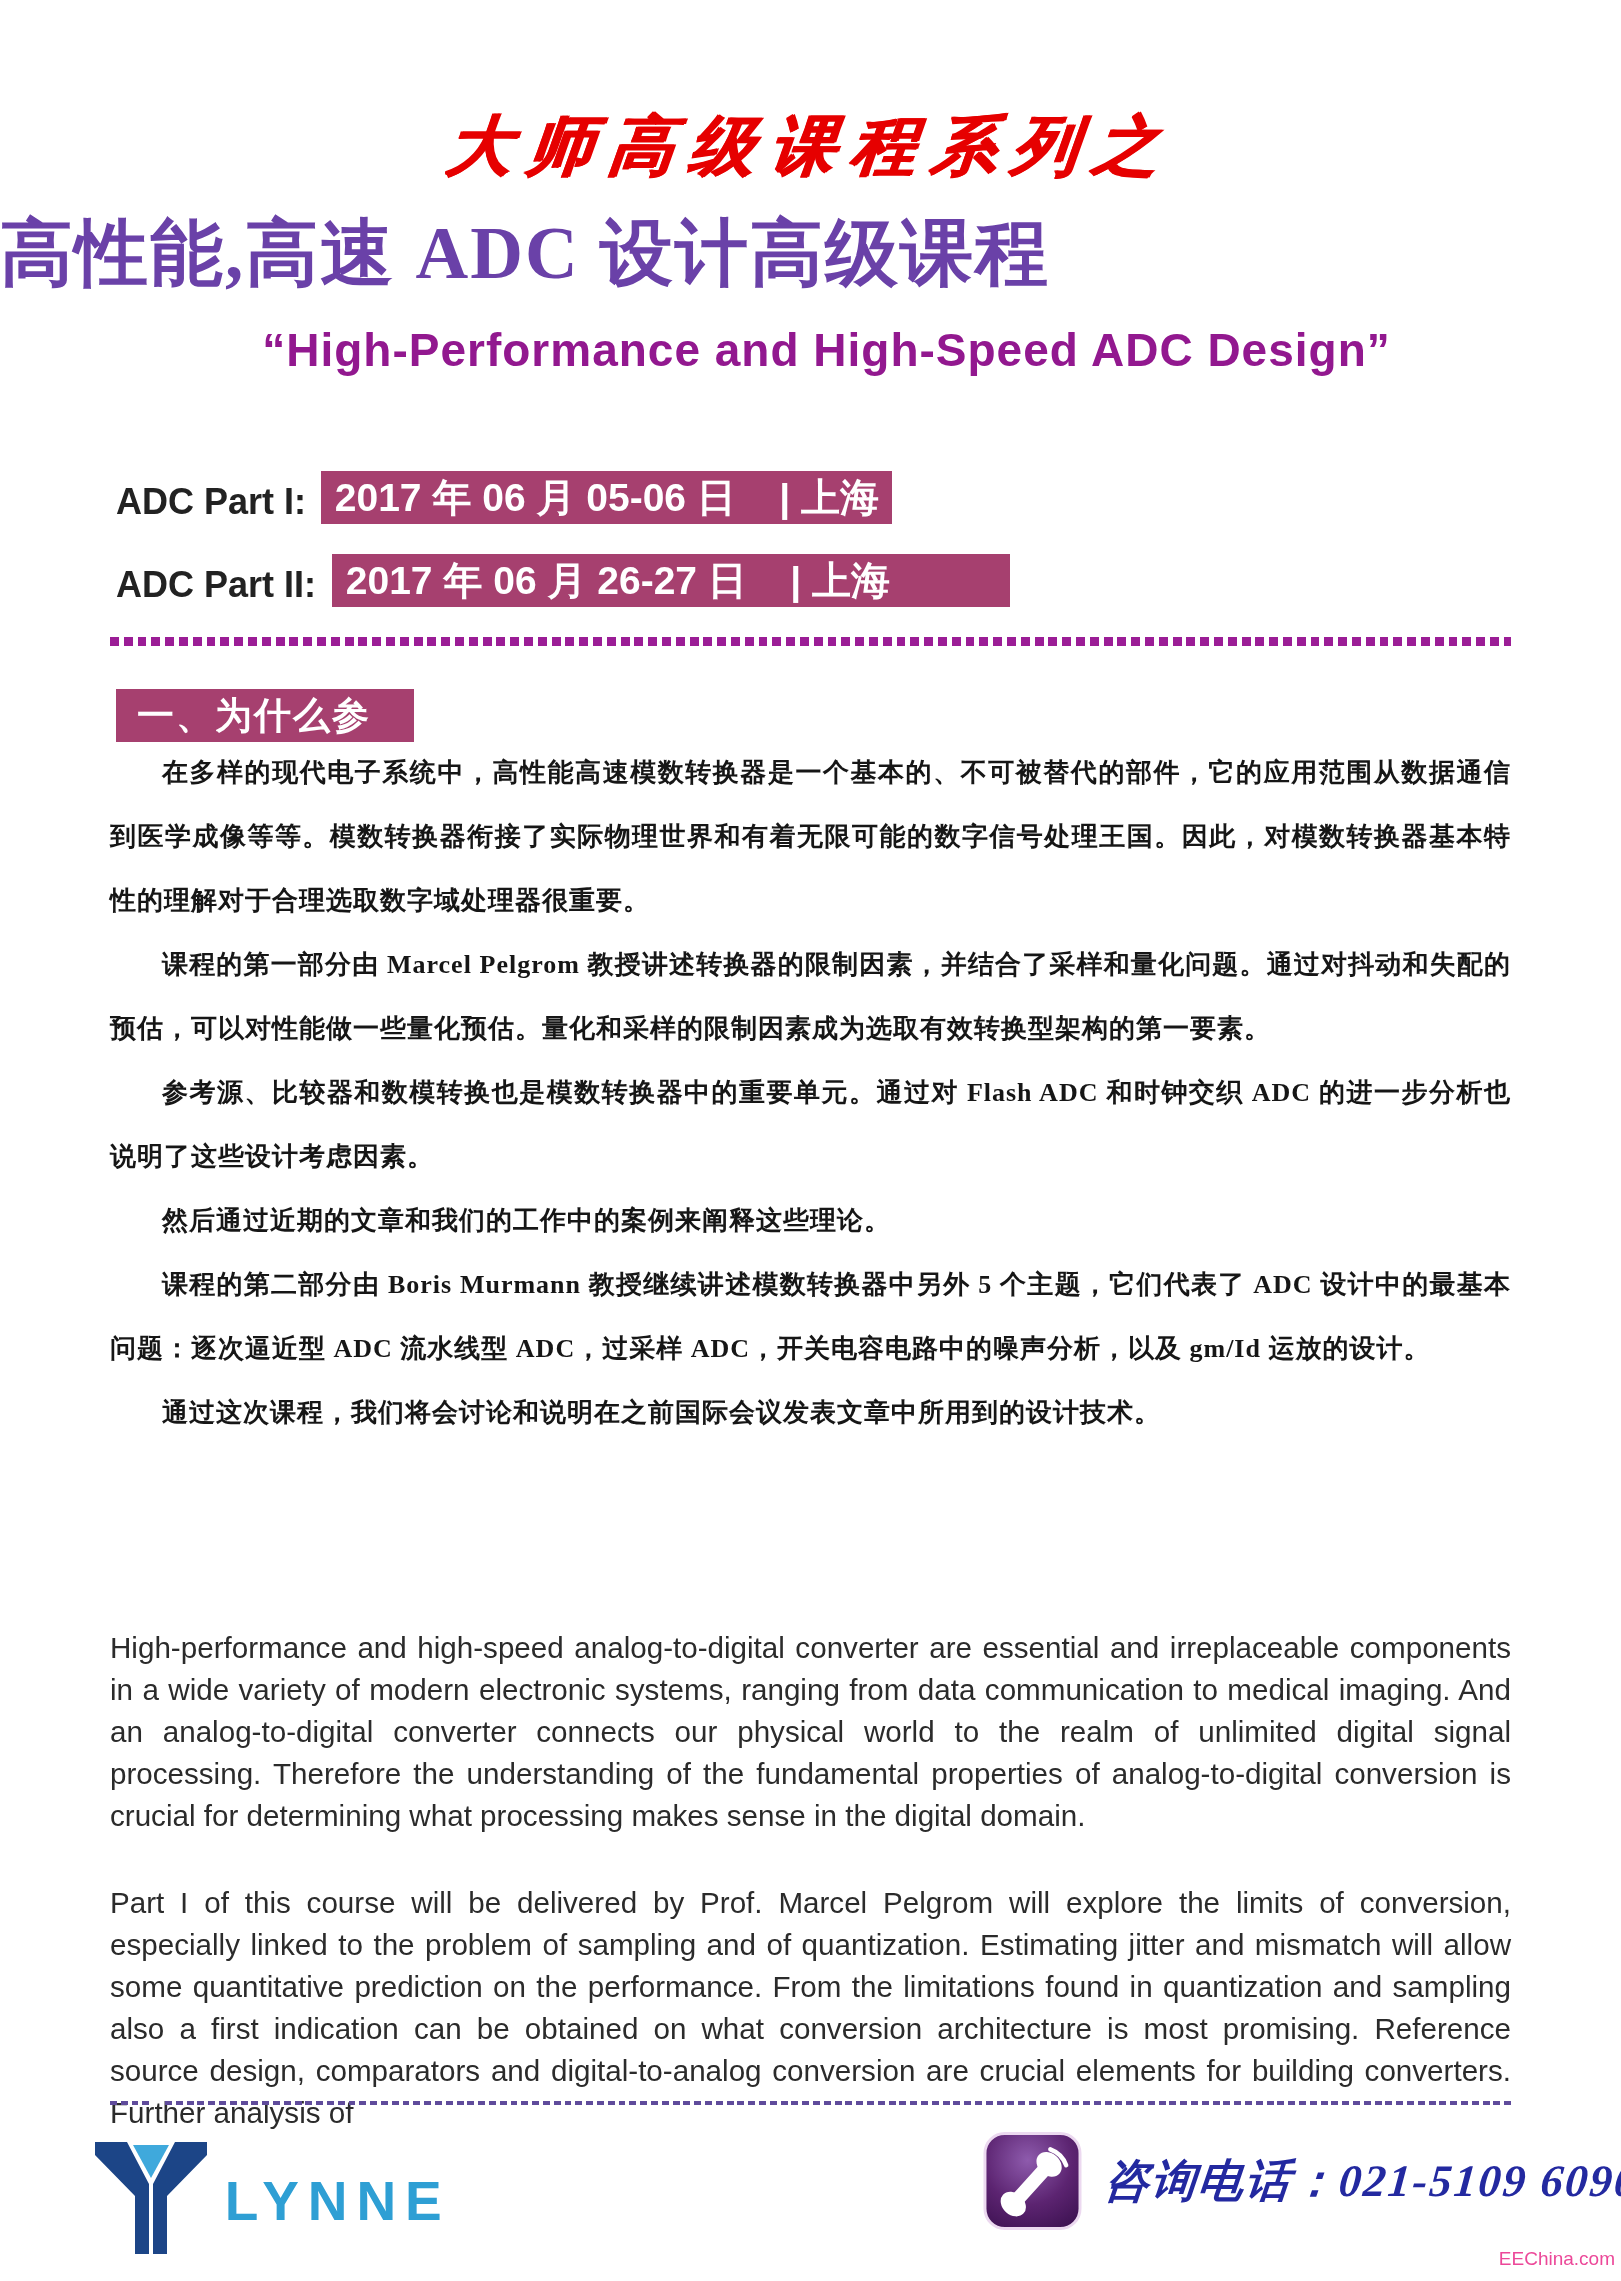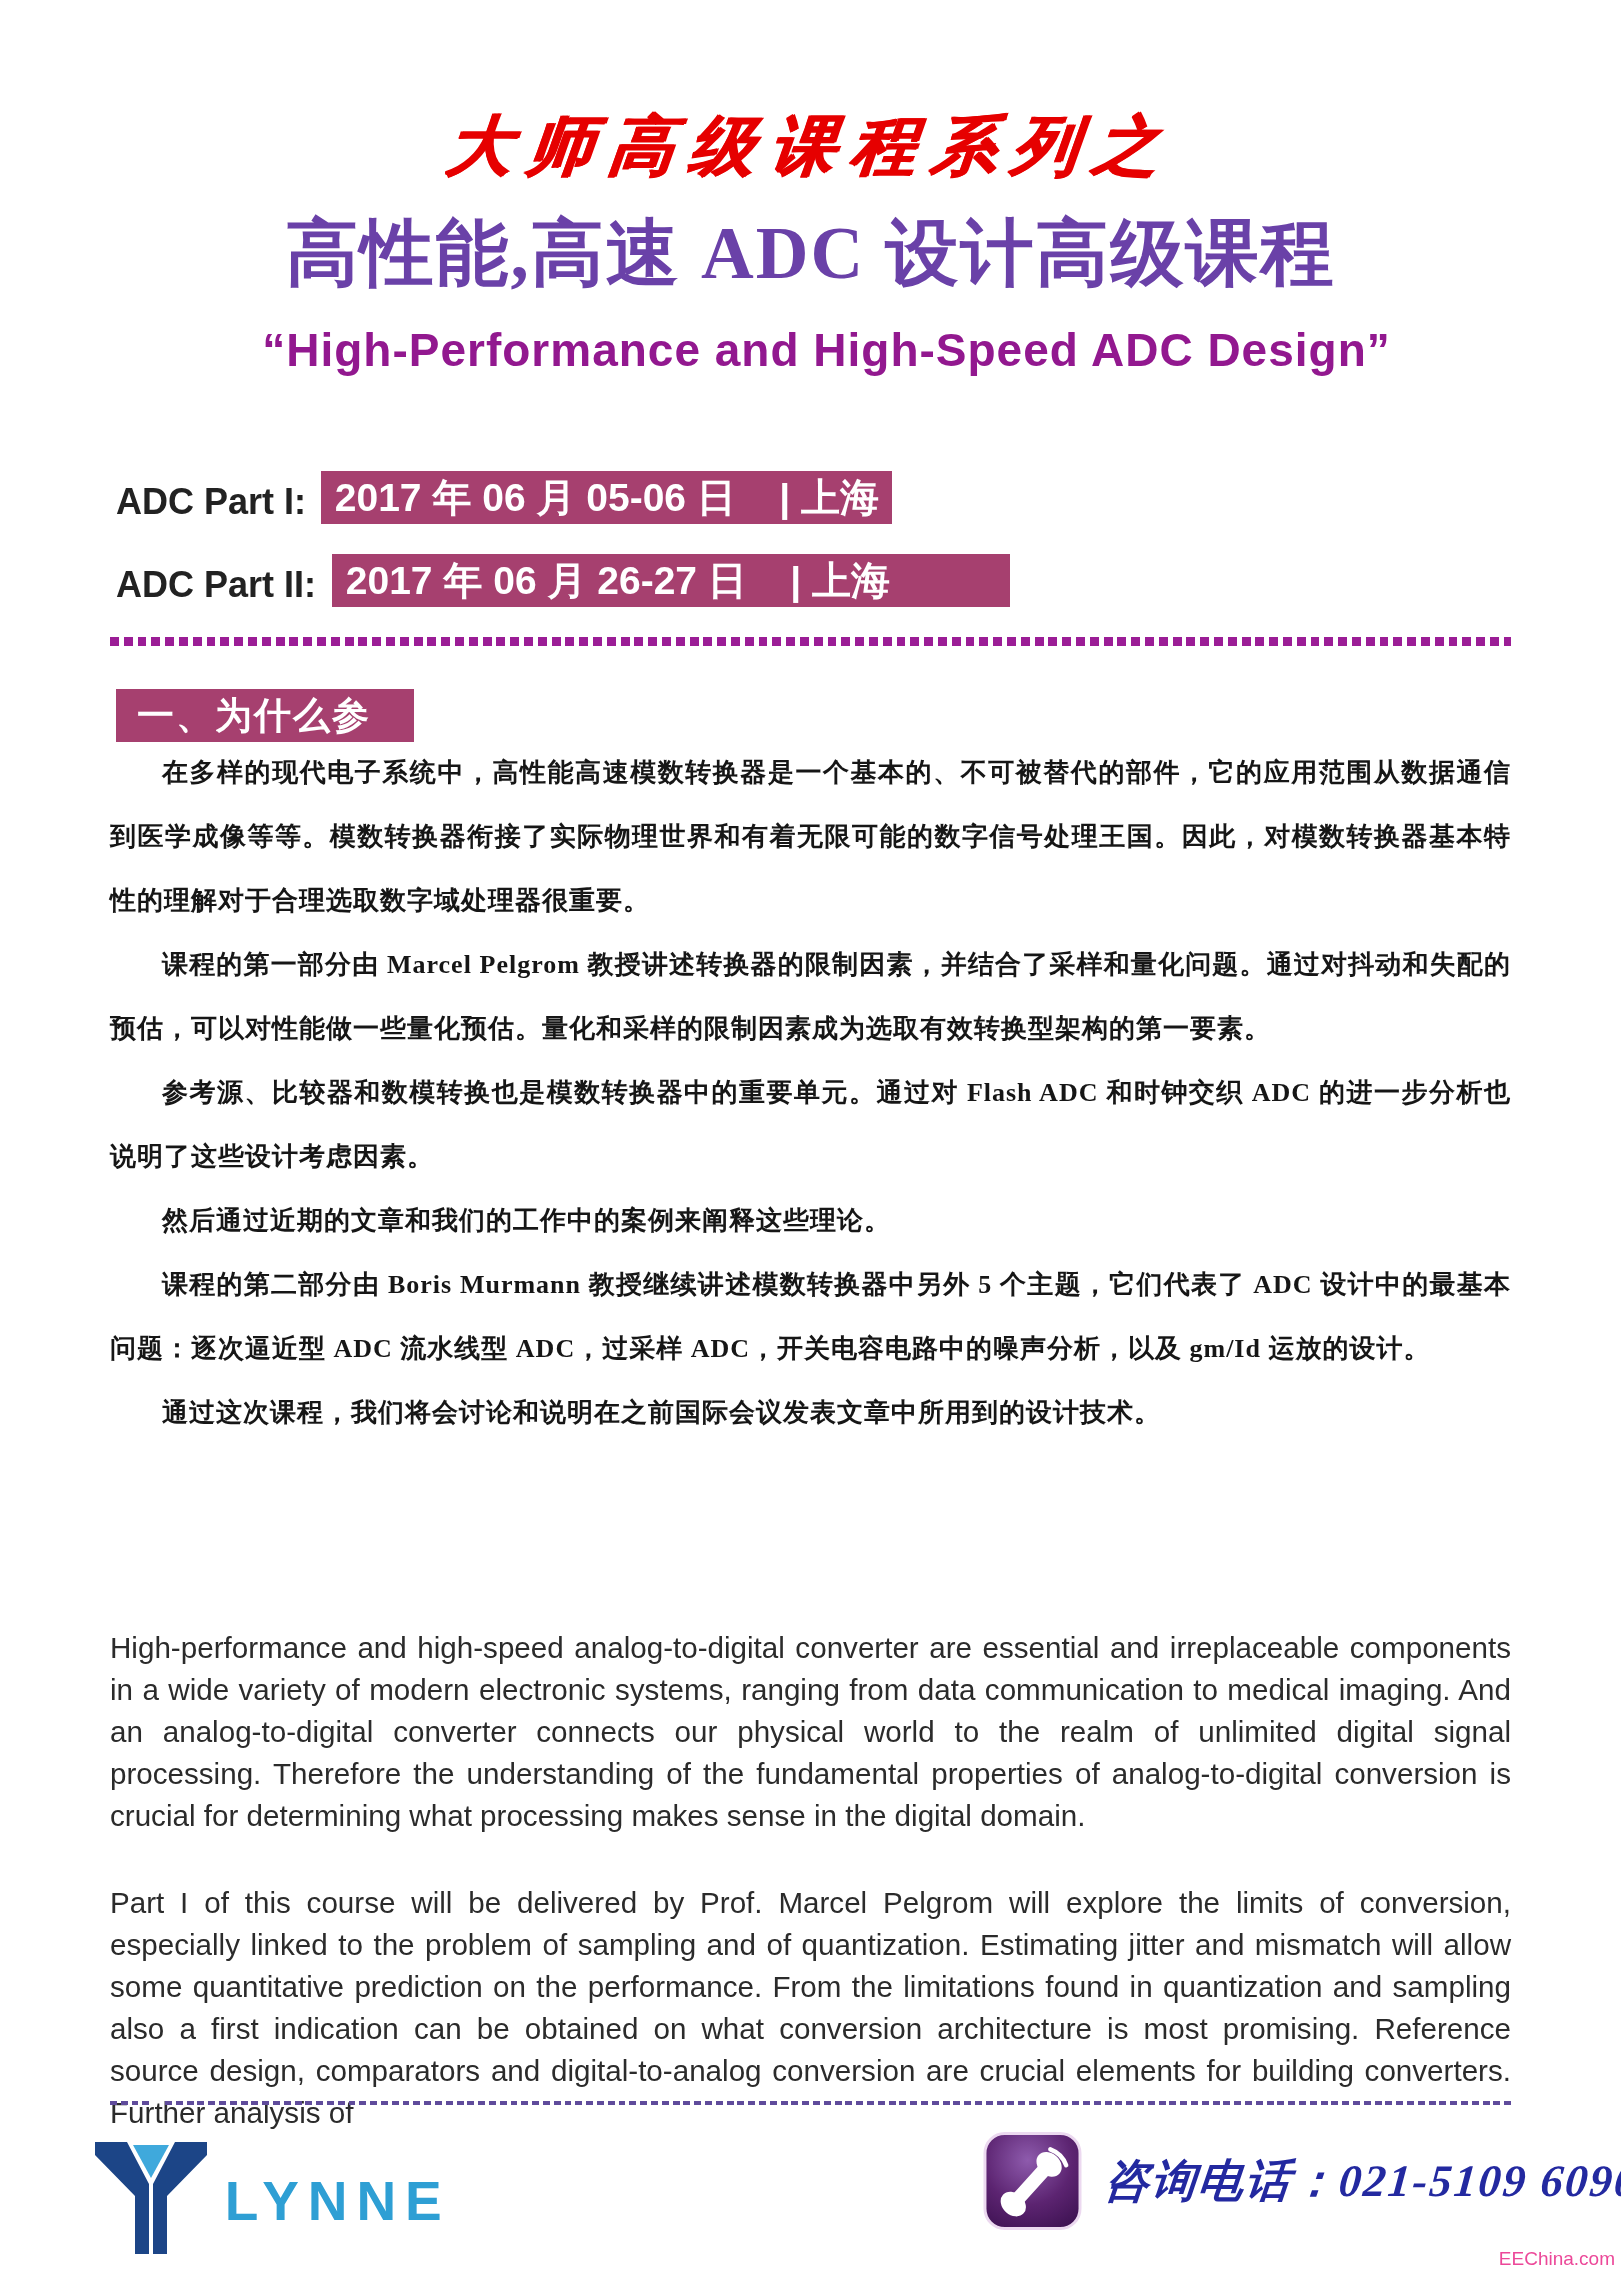--- a/index.html
+++ b/index.html
@@ -10,21 +10,21 @@
   }
   
   .series-title{
     position:absolute;top:102px;left:0;width:100%;text-align:center;
     font-family:"Liberation Serif",serif;font-weight:bold;font-style:italic;
     font-size:65px;letter-spacing:15.8px;color:#e60000;
     text-shadow:2px 0 0 #e60000,0 1px 0 #e60000;
     transform:skewX(-6deg);
   }
   .main-title{
-    position:absolute;top:205px;left:0;width:100%;text-align:center;
+    position:absolute;top:205px;left:0;width:100%;
     font-size:73px;font-weight:bold;color:#6a41a8;letter-spacing:2px;
     font-family:"Liberation Serif","Liberation Sans",serif;
   }
   .subtitle{
     position:absolute;top:323px;left:0;width:100%;text-align:center;
     font-size:46px;font-weight:bold;color:#92188f;letter-spacing:1px;padding-left:16px;
   }
   
   .sched-label{
     position:absolute;left:116px;font-size:36px;font-weight:bold;color:#222;

